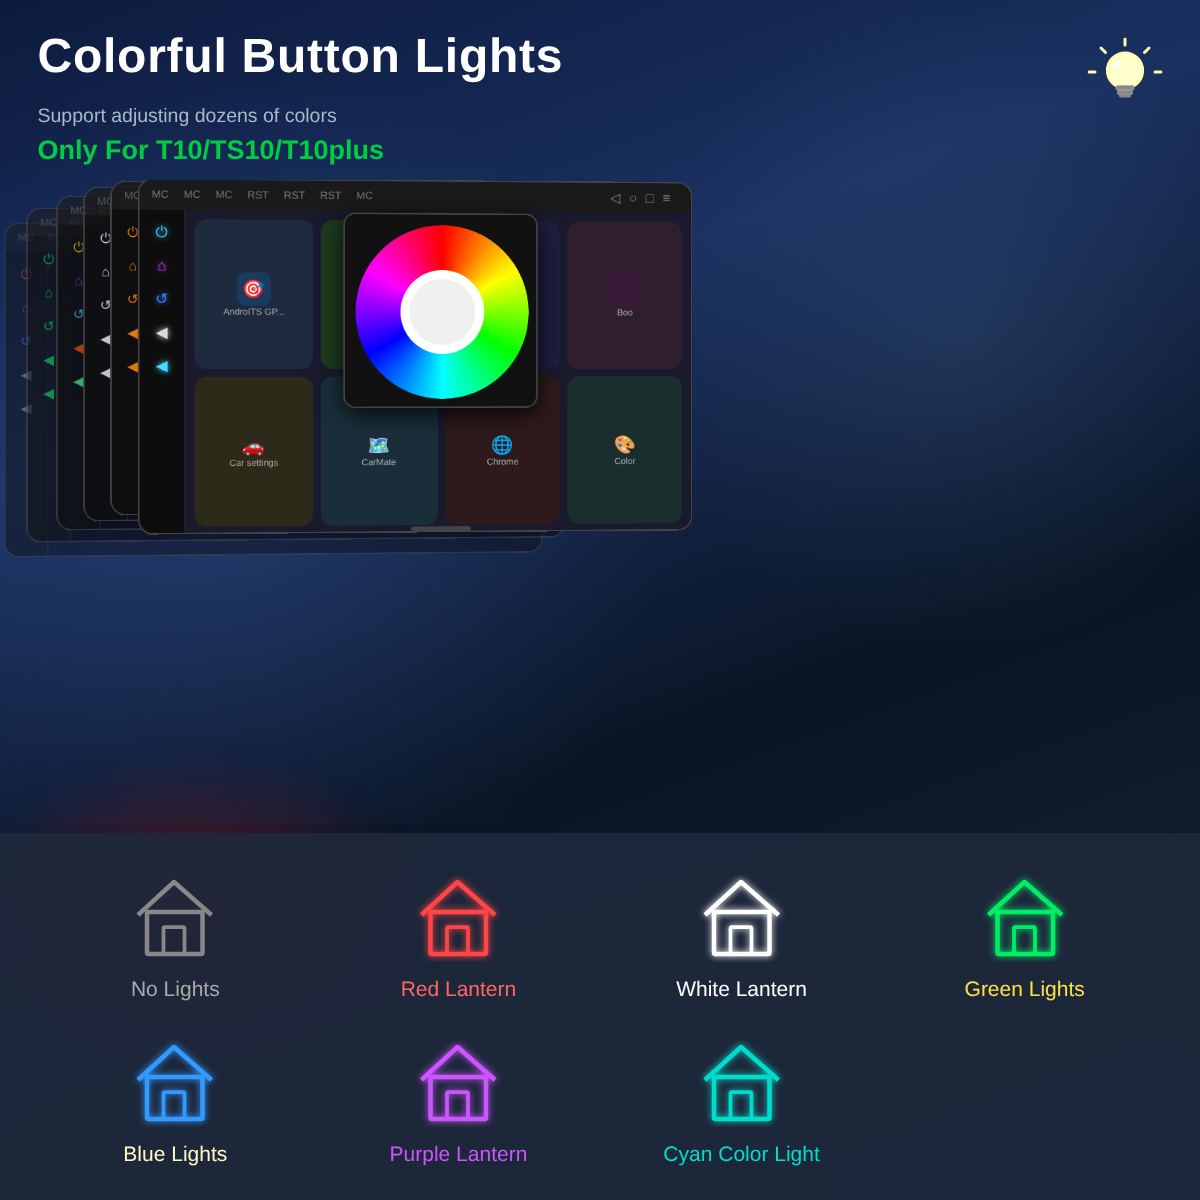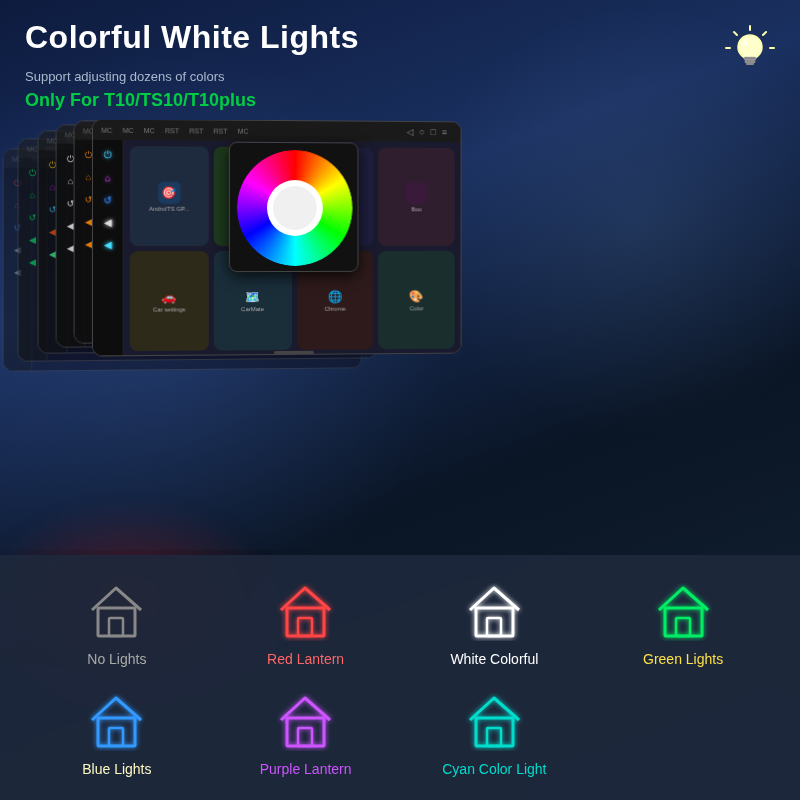--- a/index.html
+++ b/index.html
@@ -205,21 +205,21 @@
 <body>
 
 <div class="bg"></div>
 <div class="bg-car"></div>
 <div class="bg-bokeh"></div>
 
 <div class="content">
 
   <div class="header">
     <div class="title-section">
-      <div class="main-title">Colorful White Lights</div>
+      <div class="main-title">Colorful Button Lights</div>
       <div class="subtitle">Support adjusting dozens of colors</div>
       <div class="compatibility">Only For T10/TS10/T10plus</div>
     </div>
     <div class="bulb-icon">
       <svg viewBox="0 0 50 50" fill="none" xmlns="http://www.w3.org/2000/svg">
 
         <line x1="25" y1="5" x2="25" y2="1" stroke="#ffffaa" stroke-width="2" stroke-linecap="round"></line>
         <line x1="38" y1="10" x2="41" y2="7" stroke="#ffffaa" stroke-width="2" stroke-linecap="round"></line>
         <line x1="12" y1="10" x2="9" y2="7" stroke="#ffffaa" stroke-width="2" stroke-linecap="round"></line>
         <line x1="45" y1="23" x2="49" y2="23" stroke="#ffffaa" stroke-width="2" stroke-linecap="round"></line>
@@ -455,21 +455,21 @@
               <feMergeNode in="coloredBlur"></feMergeNode>
               <feMergeNode in="SourceGraphic"></feMergeNode>
             </feMerge>
         </filter>
         <g filter="url(#glow-white)">
           <polyline points="8,32 32,10 57,32" stroke="#ffffff" stroke-width="3" stroke-linejoin="round" fill="none"></polyline>
           <rect x="14" y="30" width="37" height="28" rx="1" stroke="#ffffff" stroke-width="3" fill="none"></rect>
           <rect x="25" y="40" width="14" height="18" rx="1" stroke="#ffffff" stroke-width="2.5" fill="none"></rect>
         </g>
       </svg>
-      <span class="light-label" style="color:#ffffff;">White Colorful</span>
+      <span class="light-label" style="color:#ffffff;">White Lantern</span>
     </div>
 
     <div class="light-option">
       <svg class="house-icon" viewBox="0 0 65 65" fill="none" xmlns="http://www.w3.org/2000/svg">
         <filter id="glow-green">
           <feGaussianBlur stdDeviation="2.5" result="coloredBlur"></feGaussianBlur>
           <feMerge>
               <feMergeNode in="coloredBlur"></feMergeNode>
               <feMergeNode in="SourceGraphic"></feMergeNode>
             </feMerge>

